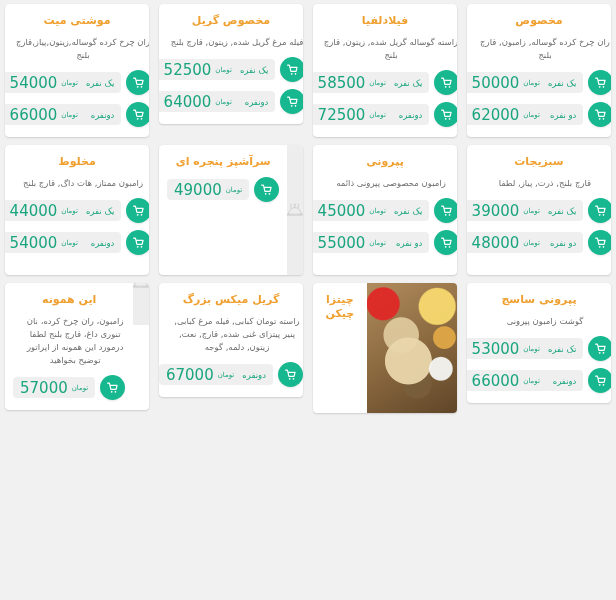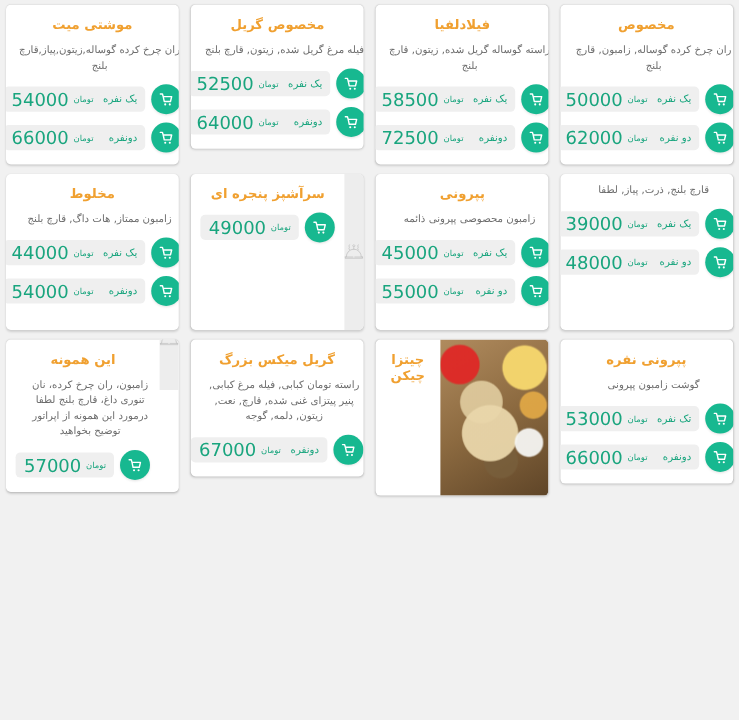--- a/index.html
+++ b/index.html
@@ -370,20 +370,21 @@
                 </div>
               </div>
             </div>
           </div>
         </div>
       </div>
       <div class="cell">
         <div class="card">
           <div class="media photo-a"></div>
           <div class="body">
+            <div class="title">سبزیجات</div>
             <div class="desc">قارچ بلنج, ذرت, پیاز, لطفا</div>
             <div class="price-rows">
               <div class="price-row">
                 <button class="cart-btn">
                   <svg width="13" height="13" viewBox="0 0 24 24">
                     <path d="M3 4 h3.2 l1.2 4 M7.4 8 h13 l-1.8 7.5 h-9.6 z" fill="none" stroke="#ffffff" stroke-width="2.2" stroke-linejoin="round" stroke-linecap="round"></path>
                     <circle cx="10.5" cy="20" r="1.6" fill="#ffffff"></circle>
                     <circle cx="17.5" cy="20" r="1.6" fill="#ffffff"></circle>
                   </svg>
                 </button>
@@ -567,21 +568,21 @@
                 <path d="M60 20 a7 7 0 1 1 0.01 0"></path>
                 <path d="M60 27 v7"></path>
                 <path d="M12 82 a48 48 0 0 1 96 0"></path>
                 <path d="M4 84 h50"></path>
                 <path d="M66 84 h50"></path>
                 <path d="M4 84 v8 h112 v-8"></path>
               </g>
             </svg>
           </div>
           <div class="body">
-            <div class="title">پپرونی نفره</div>
+            <div class="title">پپرونی ساسج</div>
             <div class="desc">گوشت زامبون پپرونی</div>
             <div class="price-rows">
               <div class="price-row">
                 <button class="cart-btn">
                   <svg width="13" height="13" viewBox="0 0 24 24">
                     <path d="M3 4 h3.2 l1.2 4 M7.4 8 h13 l-1.8 7.5 h-9.6 z" fill="none" stroke="#ffffff" stroke-width="2.2" stroke-linejoin="round" stroke-linecap="round"></path>
                     <circle cx="10.5" cy="20" r="1.6" fill="#ffffff"></circle>
                     <circle cx="17.5" cy="20" r="1.6" fill="#ffffff"></circle>
                   </svg>
                 </button>

